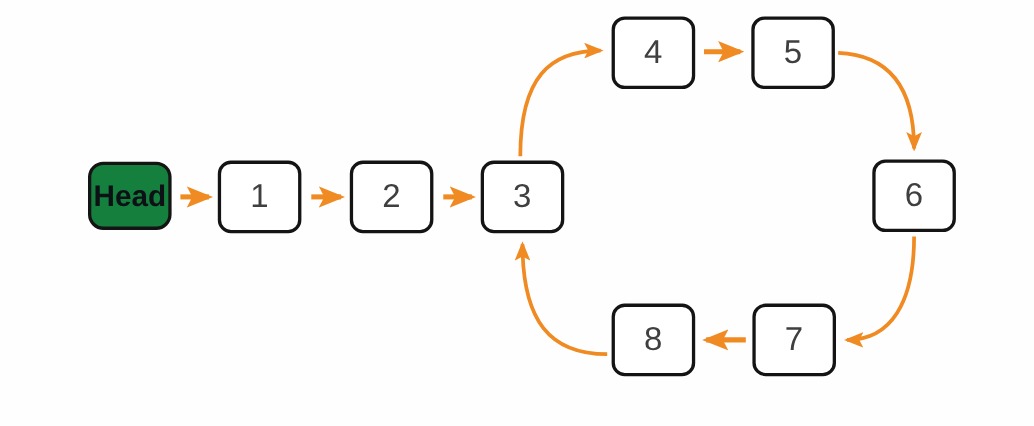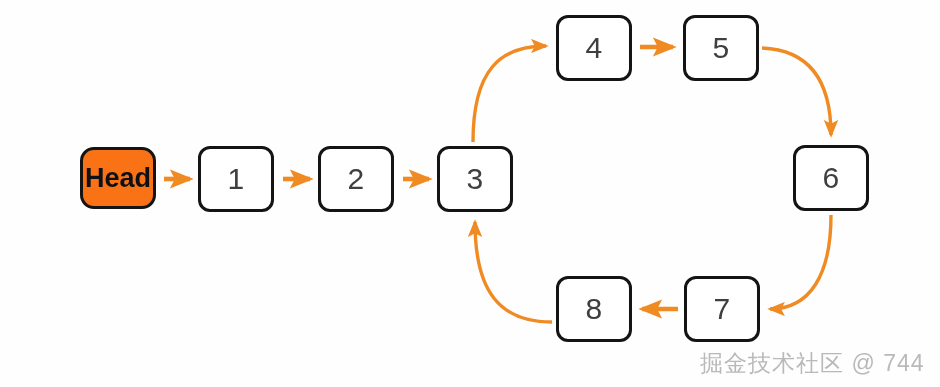--- a/index.html
+++ b/index.html
@@ -82,21 +82,21 @@
         <path d="M 473 142 C 473 70 500 46 546 46" fill="none" stroke="#ef8b22" stroke-width="3.4" stroke-linecap="butt" marker-end="url(#arrowhead)"></path>
         <path d="M 640 47 L 673 47" fill="none" stroke="#ef8b22" stroke-width="4.6" stroke-linecap="butt" marker-end="url(#arrowhead)"></path>
         <path d="M 762 48 C 810 50 831 82 831 135" fill="none" stroke="#ef8b22" stroke-width="3.4" stroke-linecap="butt" marker-end="url(#arrowhead)"></path>
         <path d="M 831 215 C 831 275 810 309 770 309" fill="none" stroke="#ef8b22" stroke-width="3.4" stroke-linecap="butt" marker-end="url(#arrowhead)"></path>
         <path d="M 678 309 L 642 309" fill="none" stroke="#ef8b22" stroke-width="4.6" stroke-linecap="butt" marker-end="url(#arrowhead)"></path>
         <path d="M 552 322 C 500 322 475 292 475 222" fill="none" stroke="#ef8b22" stroke-width="3.4" stroke-linecap="butt" marker-end="url(#arrowhead)"></path>
       </g>
   </svg>
 
   <div id="node-layer">
-      <div class="node head" style="left: 80px; top: 147px; width: 76px; height: 62px; background: #f97316; border-color: rgb(20, 20, 20);">
+      <div class="node head" style="left: 80px; top: 147px; width: 76px; height: 62px; background: #15803d; border-color: rgb(20, 20, 20);">
         <span class="label">Head</span>
       </div>
       <div class="node" style="left: 198px; top: 146px; width: 76px; height: 66px; background: rgb(255, 255, 255); border-color: rgb(20, 20, 20);">
         <span class="label">1</span>
       </div>
       <div class="node" style="left: 318px; top: 146px; width: 76px; height: 66px; background: rgb(255, 255, 255); border-color: rgb(20, 20, 20);">
         <span class="label">2</span>
       </div>
       <div class="node" style="left: 437px; top: 146px; width: 76px; height: 66px; background: rgb(255, 255, 255); border-color: rgb(20, 20, 20);">
         <span class="label">3</span>
@@ -111,15 +111,14 @@
         <span class="label">6</span>
       </div>
       <div class="node" style="left: 684px; top: 276px; width: 76px; height: 66px; background: rgb(255, 255, 255); border-color: rgb(20, 20, 20);">
         <span class="label">7</span>
       </div>
       <div class="node" style="left: 556px; top: 276px; width: 76px; height: 66px; background: rgb(255, 255, 255); border-color: rgb(20, 20, 20);">
         <span class="label">8</span>
       </div>
     </div>
 
-  <div class="watermark" style="left: 700px; top: 348px; color: rgb(185, 185, 185);">掘金技术社区 @ 744</div>
 
 </div>
 
 </body></html>

